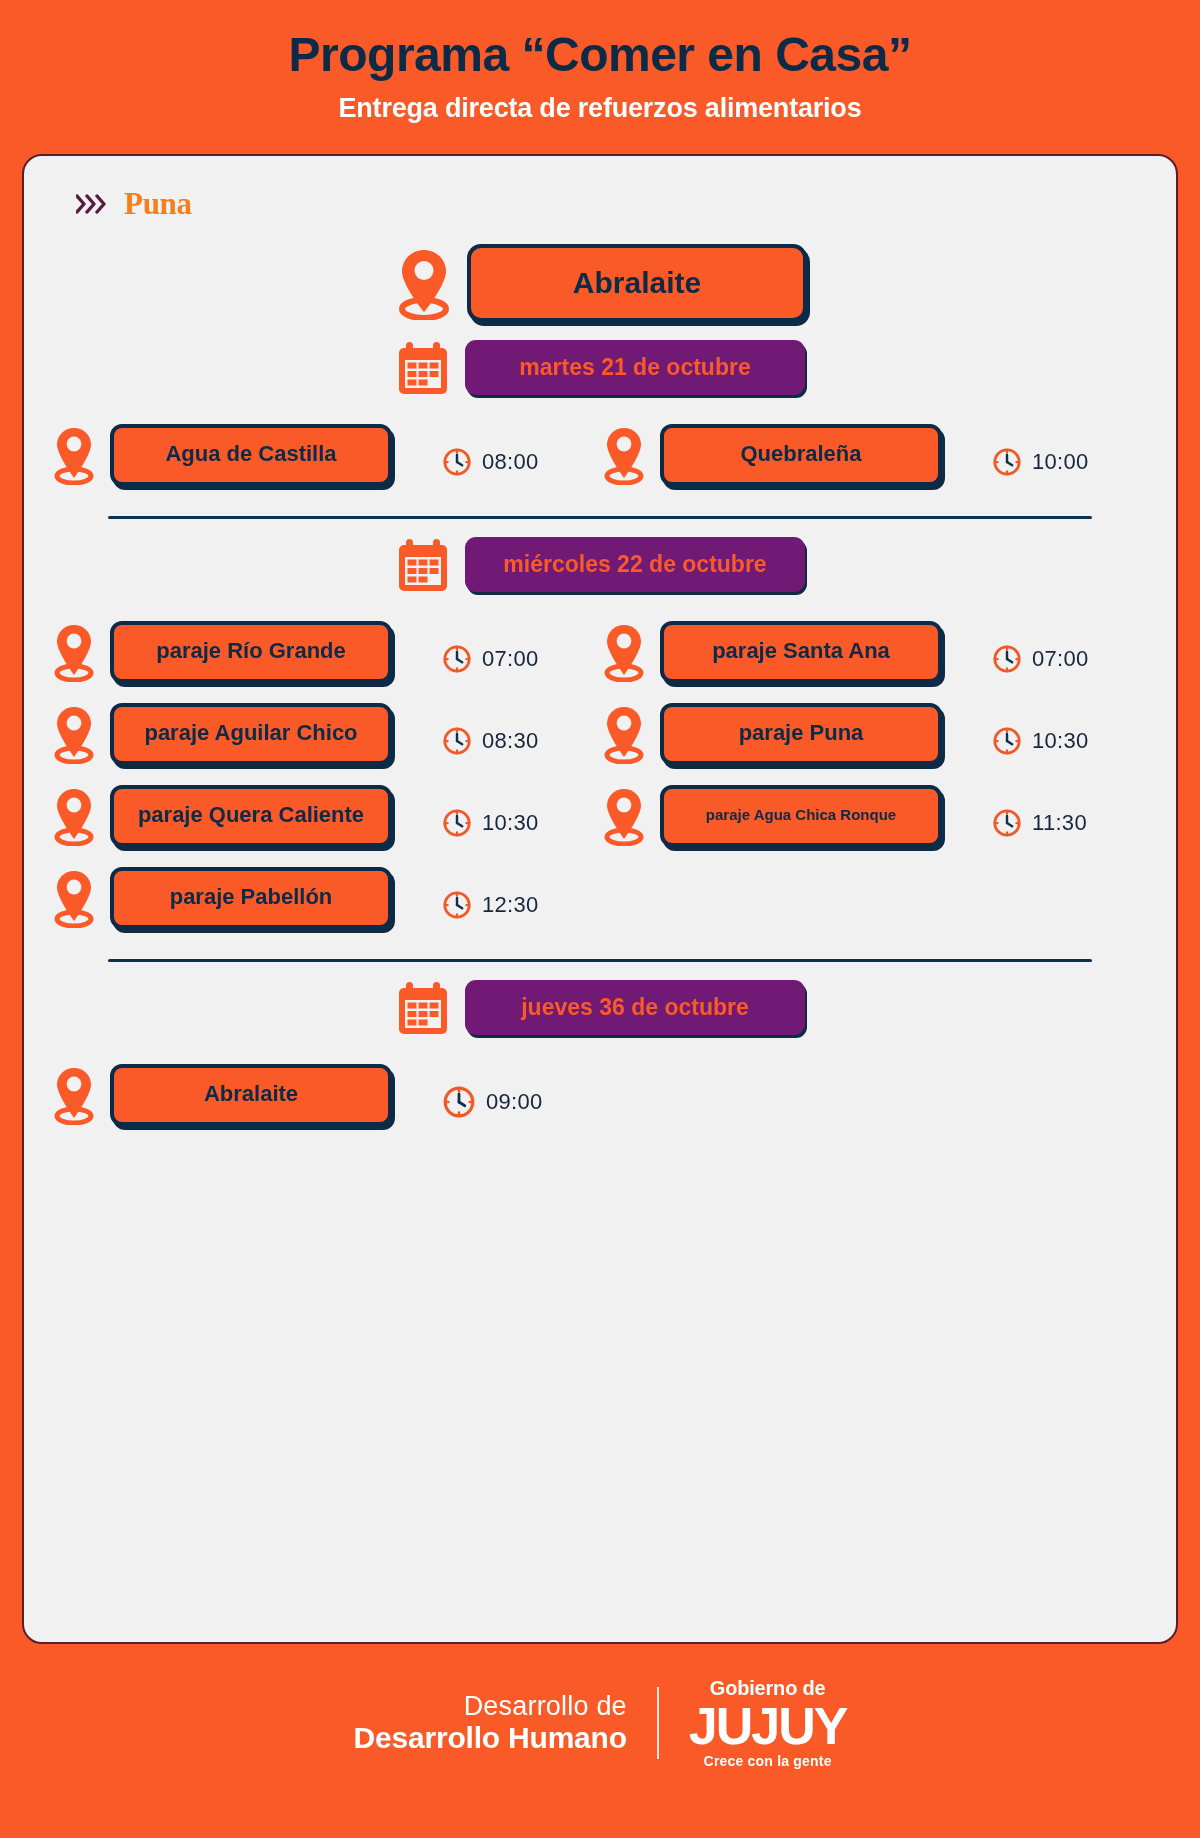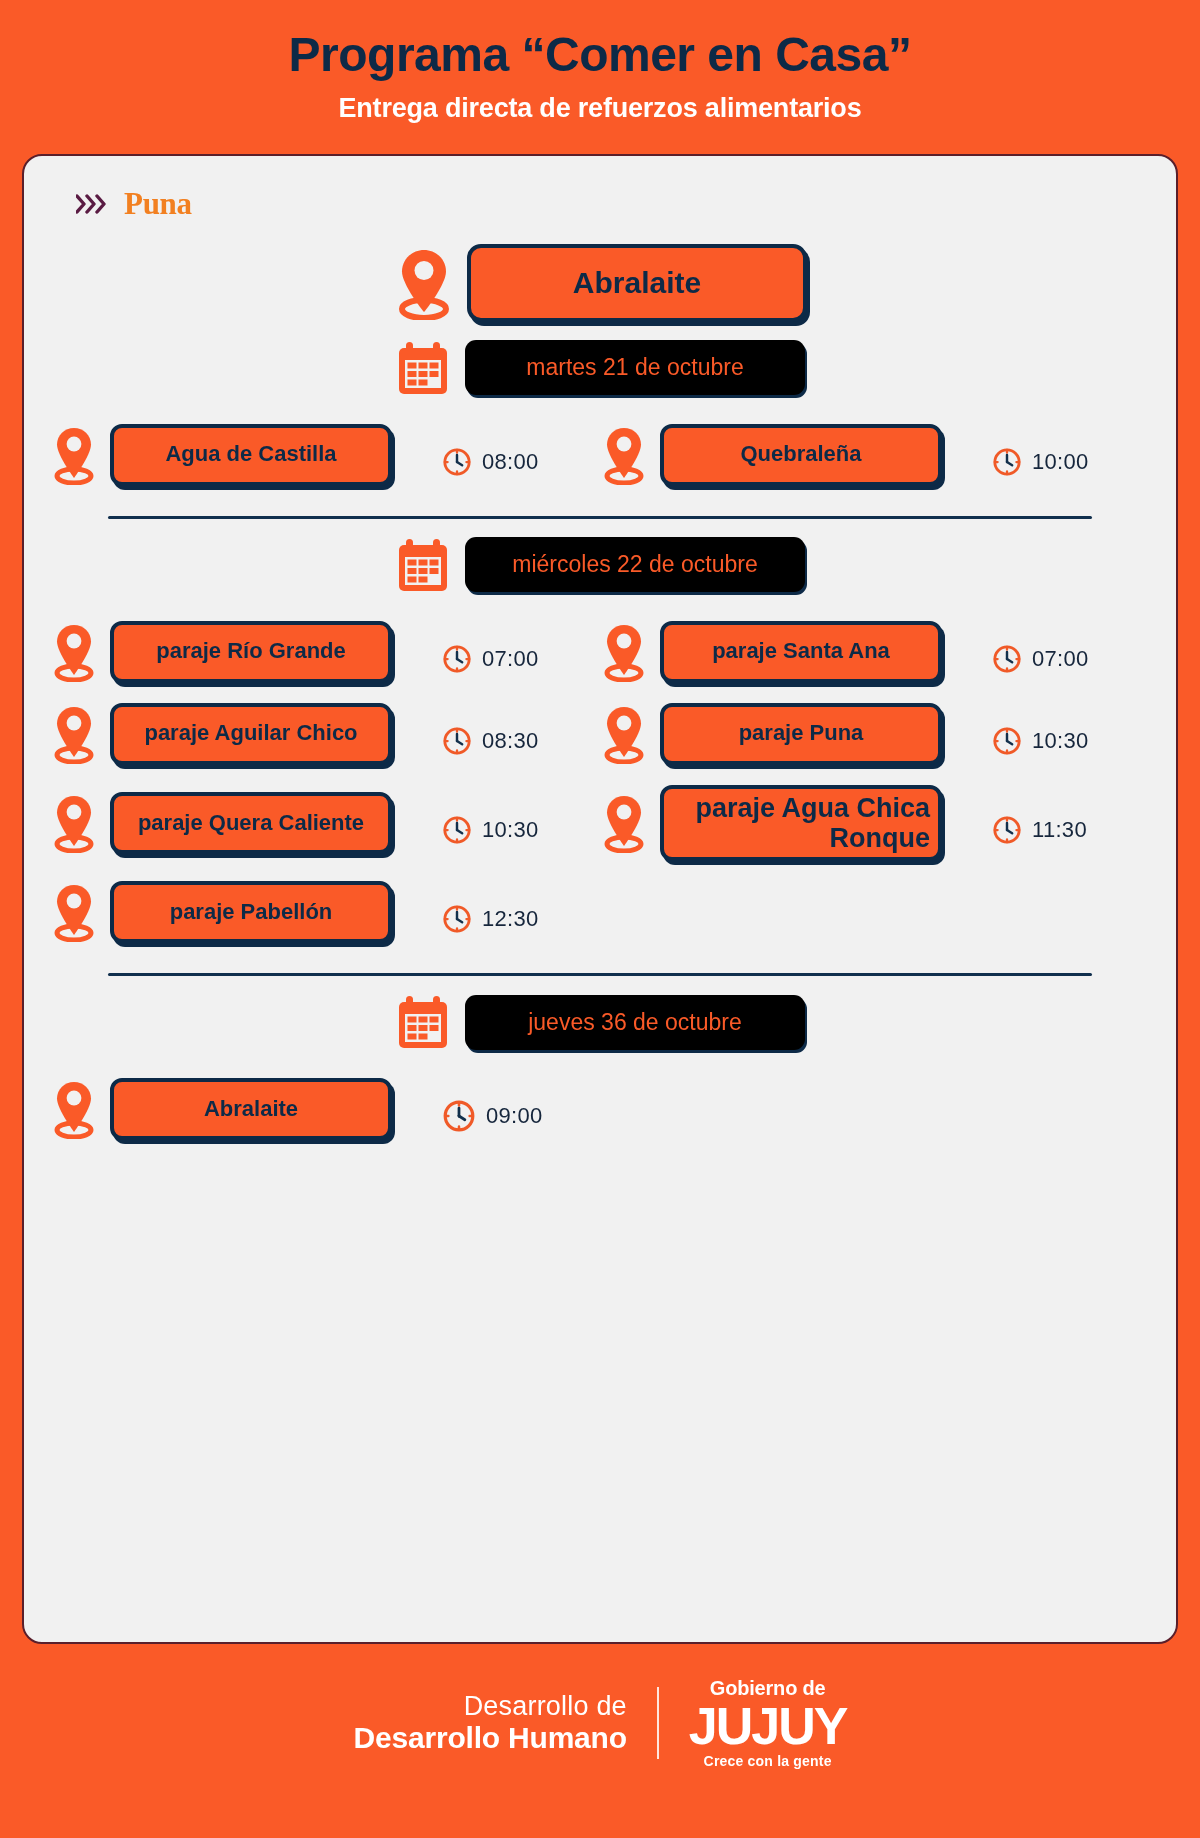--- a/index.html
+++ b/index.html
@@ -78,54 +78,54 @@
   }
   .pill {
     background: #FA5A28;
     border: 4px solid #0D2A47;
     border-radius: 12px;
     color: #0D2A47;
     font-weight: bold;
     display: flex;
     align-items: center;
     justify-content: center;
-    text-align: right;
+    text-align: left;
     box-shadow: 3px 4px 0 #0D2A47;
     line-height: 1.12;
   }
   .pill.main {
     width: 340px;
     height: 78px;
     font-size: 30px;
     border-radius: 14px;
   }
   .pill.place {
     width: 282px;
     min-height: 62px;
     font-size: 22px;
     padding: 4px 8px;
   }
   .pill.place.small {
-    font-size: 27px;
+    font-size: 15px;
   }
 
   
   .date-row {
     display: flex;
     align-items: center;
     justify-content: center;
     gap: 14px;
     margin: 18px 0 20px 0;
   }
   .date-bar {
-    background: #000000;
+    background: #701a75;
     border-radius: 11px;
     color: #FA5A28;
     font-size: 23px;
-    font-weight: normal;
+    font-weight: bold;
     padding: 14px 30px;
     min-width: 340px;
     text-align: center;
     box-shadow: 2px 3px 0 #0D2A47;
   }
 
   
   .stops {
     display: grid;
     grid-template-columns: 1fr 1fr;

